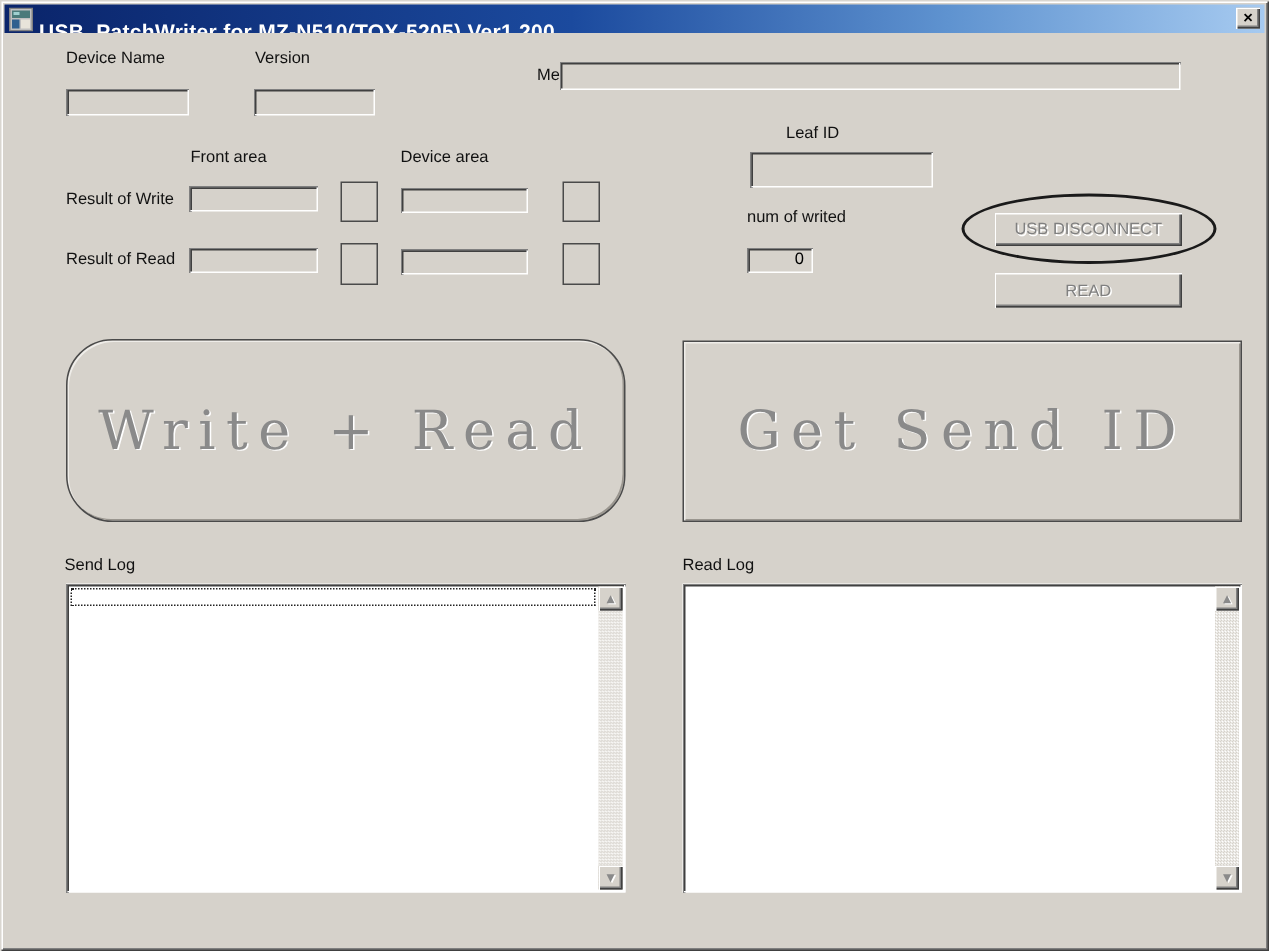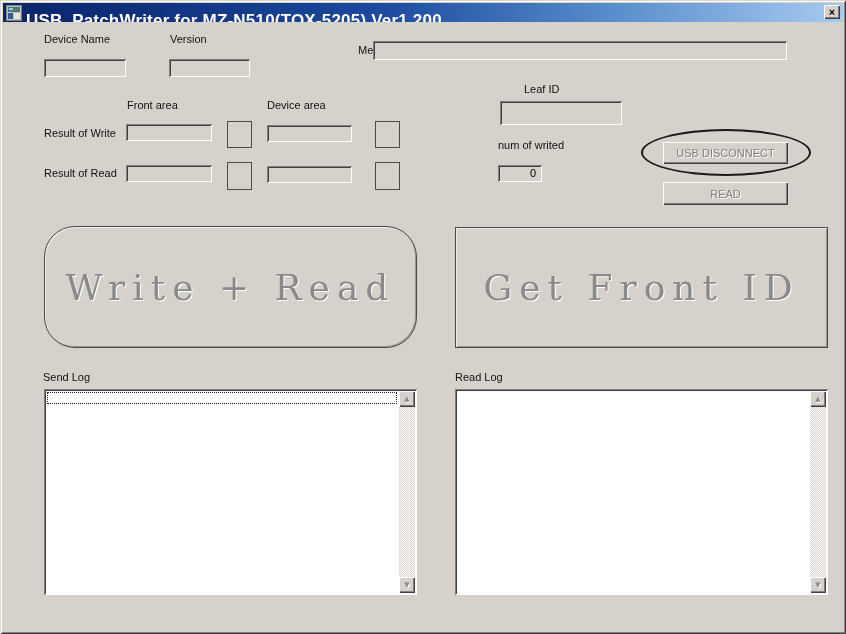--- a/index.html
+++ b/index.html
@@ -9,21 +9,21 @@
     font-family:"Liberation Sans",sans-serif;overflow:hidden;
     box-shadow:inset 1px 1px 0 #d9d6d0, inset -1px -1px 0 #404040,
                inset 2px 2px 0 #ffffff, inset -2px -2px 0 #808080;
   }
   .titlebar{
     position:absolute;left:3px;top:3px;right:3px;height:19px;
     background:linear-gradient(to right,#0a246a 0%,#1b4a9e 45%,#5f93d0 75%,#a6caf0 100%);
     display:flex;align-items:center;padding:0 3px;
   }
   .app-icon{width:16px;height:16px;flex:0 0 16px;margin-right:4px;display:block;}
-  .title-text{color:#ffffff;font-size:17px;font-weight:bold;letter-spacing:0.2px;white-space:nowrap;margin-top:16px;}
+  .title-text{color:#ffffff;font-size:14px;font-weight:bold;letter-spacing:0.2px;white-space:nowrap;margin-top:16px;}
   .close-btn{
     position:absolute;right:3px;top:2px;width:16px;height:14px;
     background:#d6d2cb;border:none;padding:0;cursor:pointer;
     box-shadow:inset 1px 1px 0 #ffffff, inset -1px -1px 0 #404040, inset -2px -2px 0 #808080;
     font-size:11px;line-height:12px;font-weight:bold;color:#000;
     font-family:"Liberation Sans",sans-serif;
   }
   .client{position:absolute;left:3px;top:22px;right:3px;bottom:3px;background:#d6d2cb;}
   .lbl{position:absolute;font-size:11px;color:#111;white-space:nowrap;}
   .sunken{
@@ -118,21 +118,21 @@
   <span class="lbl" style="left:524px;top:83px;">Leaf ID</span>
   <div class="sunken" style="left:500px;top:101px;width:122px;height:24px;"></div>
   <span class="lbl" style="left:498px;top:139px;">num of writed</span>
   <div class="sunken numfield" style="left:498px;top:165px;width:44px;height:17px;">0</div>
 
   <button class="btn disabled" style="left:663px;top:102px;width:125px;height:22px;margin-top:40px;">USB DISCONNECT</button>
   <button class="btn disabled" style="left:663px;top:182px;width:125px;height:23px;">READ</button>
   <div class="ellipse-annot"></div>
 
   <button class="bigbtn" style="left:44px;top:226px;width:373px;height:122px;border-radius:31px;">Write + Read</button>
-  <button class="bigbtn" style="left:455px;top:227px;width:373px;height:121px;">Get Front ID</button>
+  <button class="bigbtn" style="left:455px;top:227px;width:373px;height:121px;">Get Send ID</button>
 
   <span class="lbl" style="left:43px;top:371px;">Send Log</span>
   <div class="listbox" style="left:44px;top:389px;width:373px;height:206px;">
     <div class="focusrow"></div>
     <div class="scrollbar">
       <button class="scroll-btn up">▲</button>
       <button class="scroll-btn down">▼</button>
     </div>
   </div>
 

